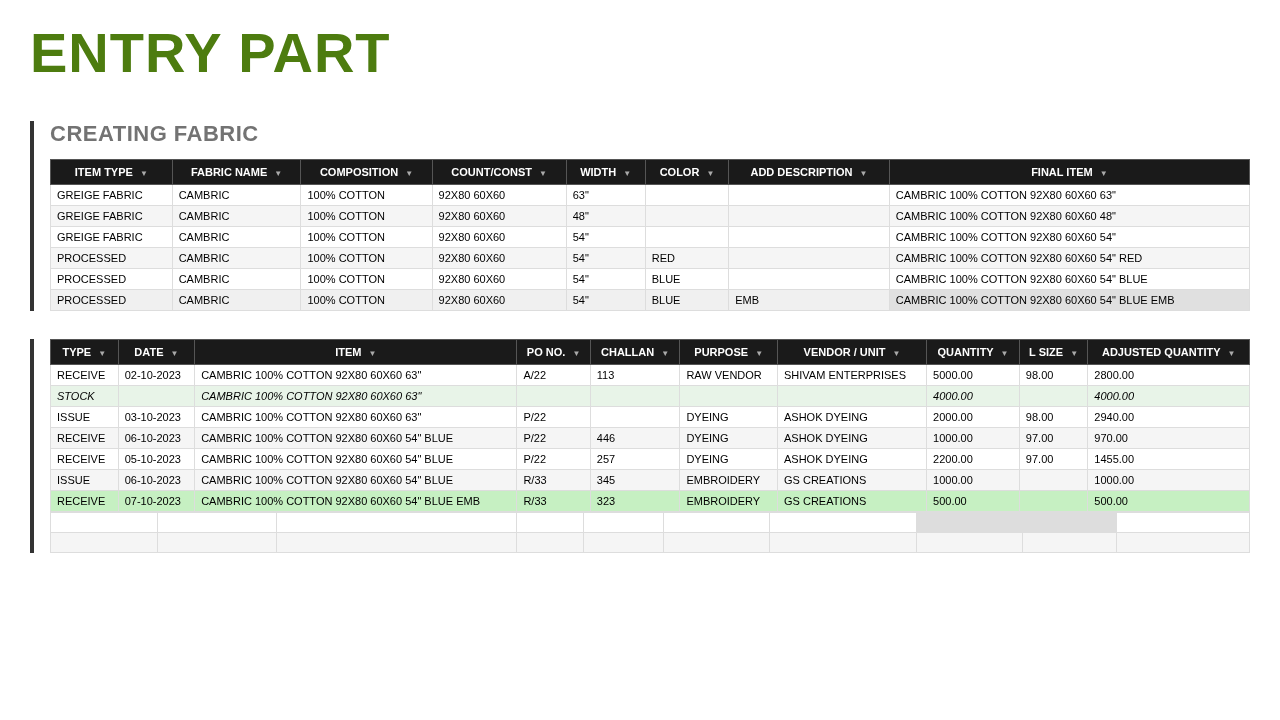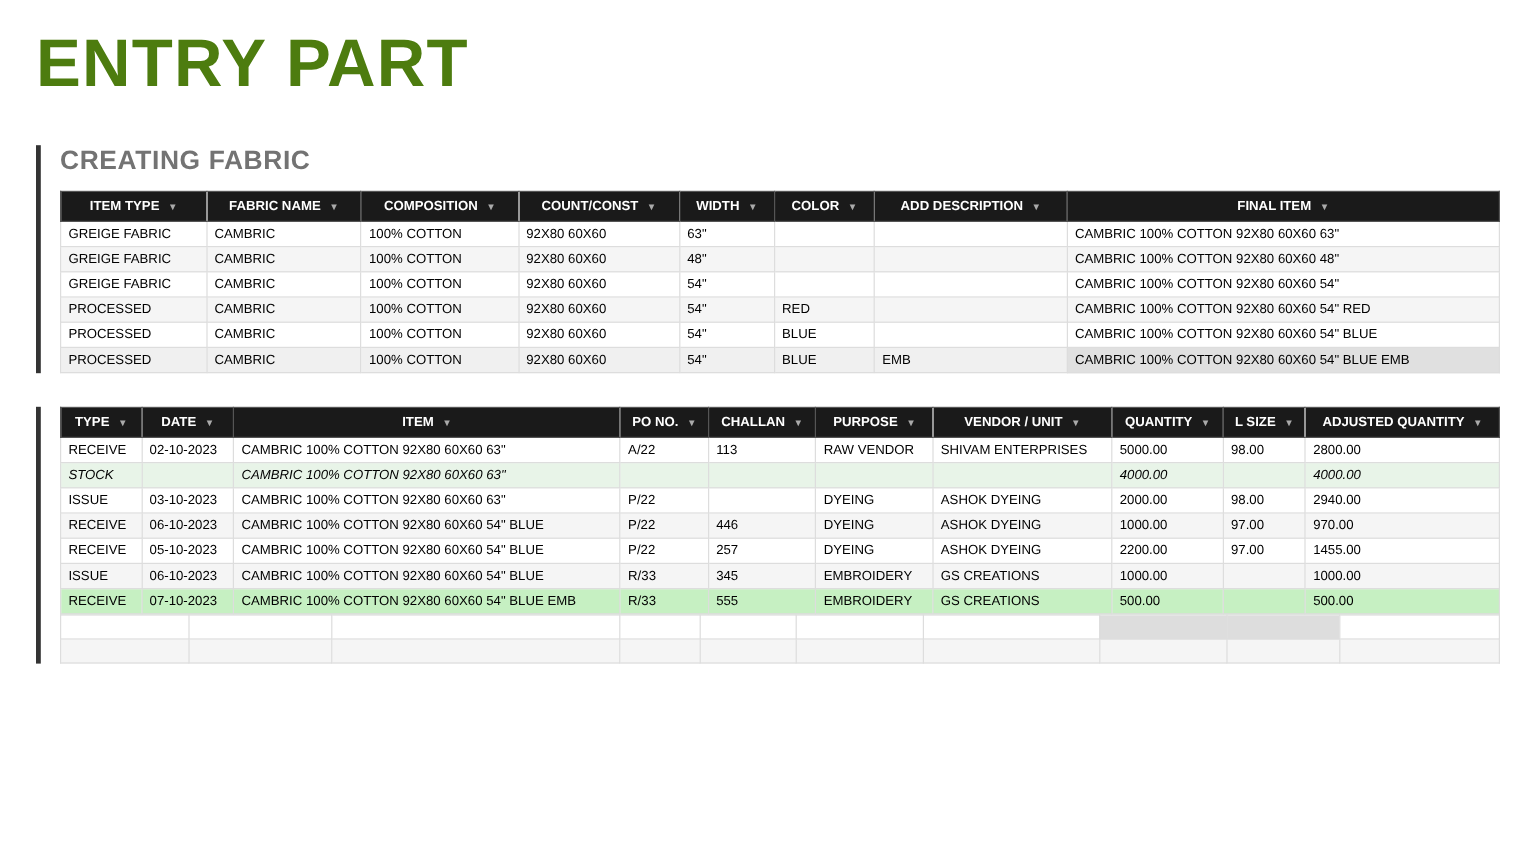--- a/index.html
+++ b/index.html
@@ -247,21 +247,21 @@
           <td>GS CREATIONS</td>
           <td>1000.00</td>
           <td></td>
           <td>1000.00</td>
         </tr>
         <tr style="background: rgb(198, 240, 194);">
           <td>RECEIVE</td>
           <td>07-10-2023</td>
           <td>CAMBRIC 100% COTTON 92X80 60X60 54" BLUE EMB</td>
           <td>R/33</td>
-          <td>555</td>
+          <td>323</td>
           <td>EMBROIDERY</td>
           <td>GS CREATIONS</td>
           <td>500.00</td>
           <td></td>
           <td>500.00</td>
         </tr>
       </tbody>
   </table>
 
   <table style="width:100%; border-collapse:collapse;">

